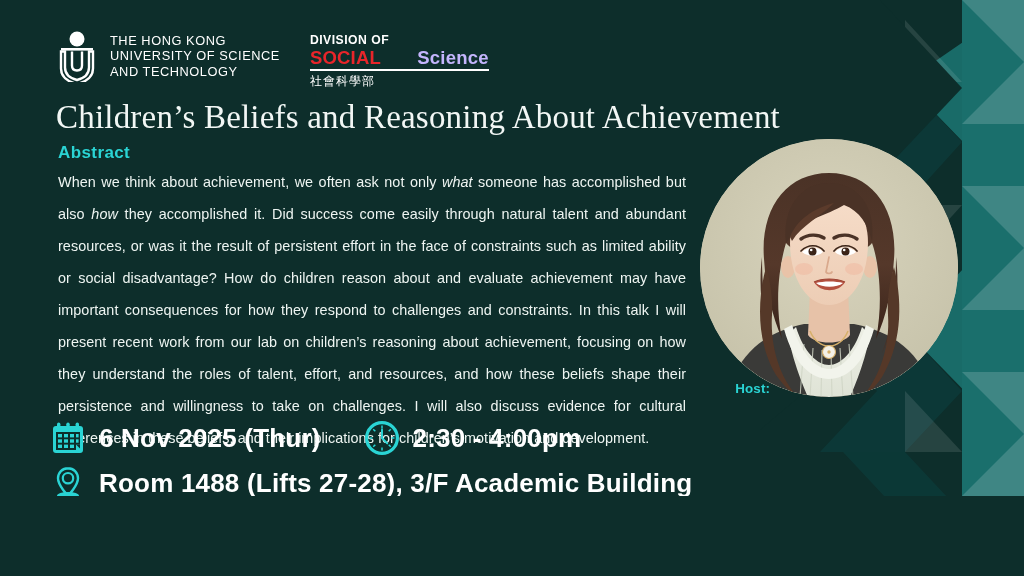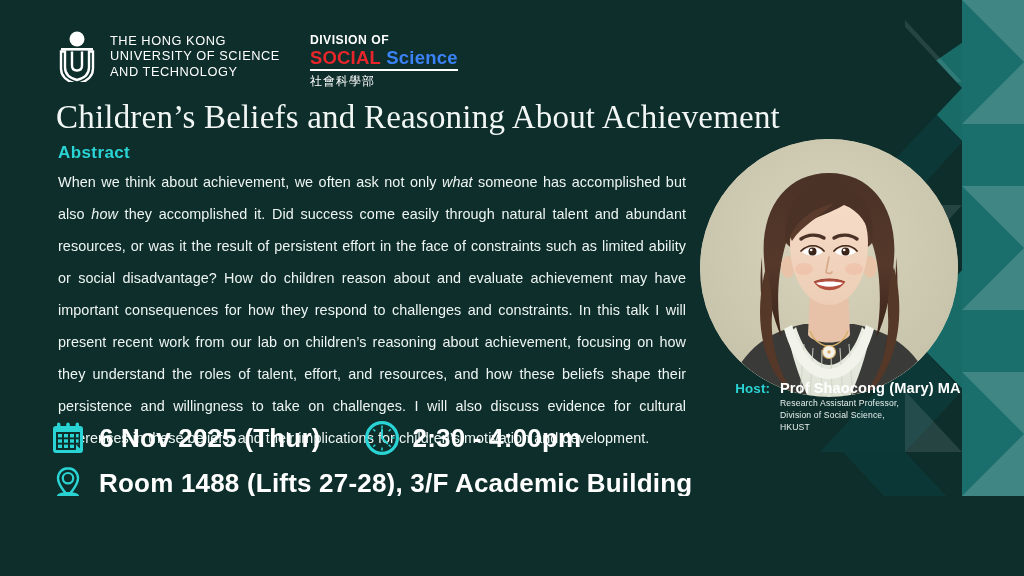--- a/index.html
+++ b/index.html
@@ -21,21 +21,21 @@
   .hkust-mark{width:44px;height:52px;flex:0 0 auto;}
   .hkust-text{
     color:#ffffff;font-size:12.8px;line-height:15.6px;letter-spacing:.55px;
     font-family:"Liberation Sans", sans-serif;white-space:nowrap;
   }
   .div-logo{padding-top:3px;}
   .div-line1{color:#ffffff;font-size:12.2px;font-weight:bold;letter-spacing:.5px;line-height:14px;}
   .div-line2{font-size:18.5px;font-weight:bold;letter-spacing:.2px;line-height:21px;
              border-bottom:2px solid #ffffff;display:inline-block;padding-bottom:1px;}
   .div-social{color:#e8252a;}
-  .div-science{color:#3b82f6;}
+  .div-science{color:#c4b5fd;margin-left:31px;}
   .div-cn{color:#ffffff;font-size:12px;line-height:15px;margin-top:3px;letter-spacing:1px;}
 
   
   .title{
     position:absolute;left:56px;top:97px;
     color:#f2f7f5;font-family:"Liberation Serif", serif;
     font-size:33px;line-height:40px;letter-spacing:.2px;white-space:nowrap;
   }
 
   
@@ -252,26 +252,20 @@
         </g>
       </g>
     </svg>
   </div>
 
   <div class="people">
 
 
     <div class="person">
       <div class="role">Host:</div>
-      <div class="who">
-        <div class="pname">Prof Shaocong (Mary) MA</div>
-        <div class="paff">Research Assistant Professor,</div>
-        <div class="paff">Division of Social Science,</div>
-        <div class="paff">HKUST</div>
-      </div>
     </div>
 
   </div>
 
   <div class="details">
 
     <div class="det-row">
 
       <div class="det-item">
         <svg class="det-icon" width="36" height="36" viewBox="0 0 36 36">

